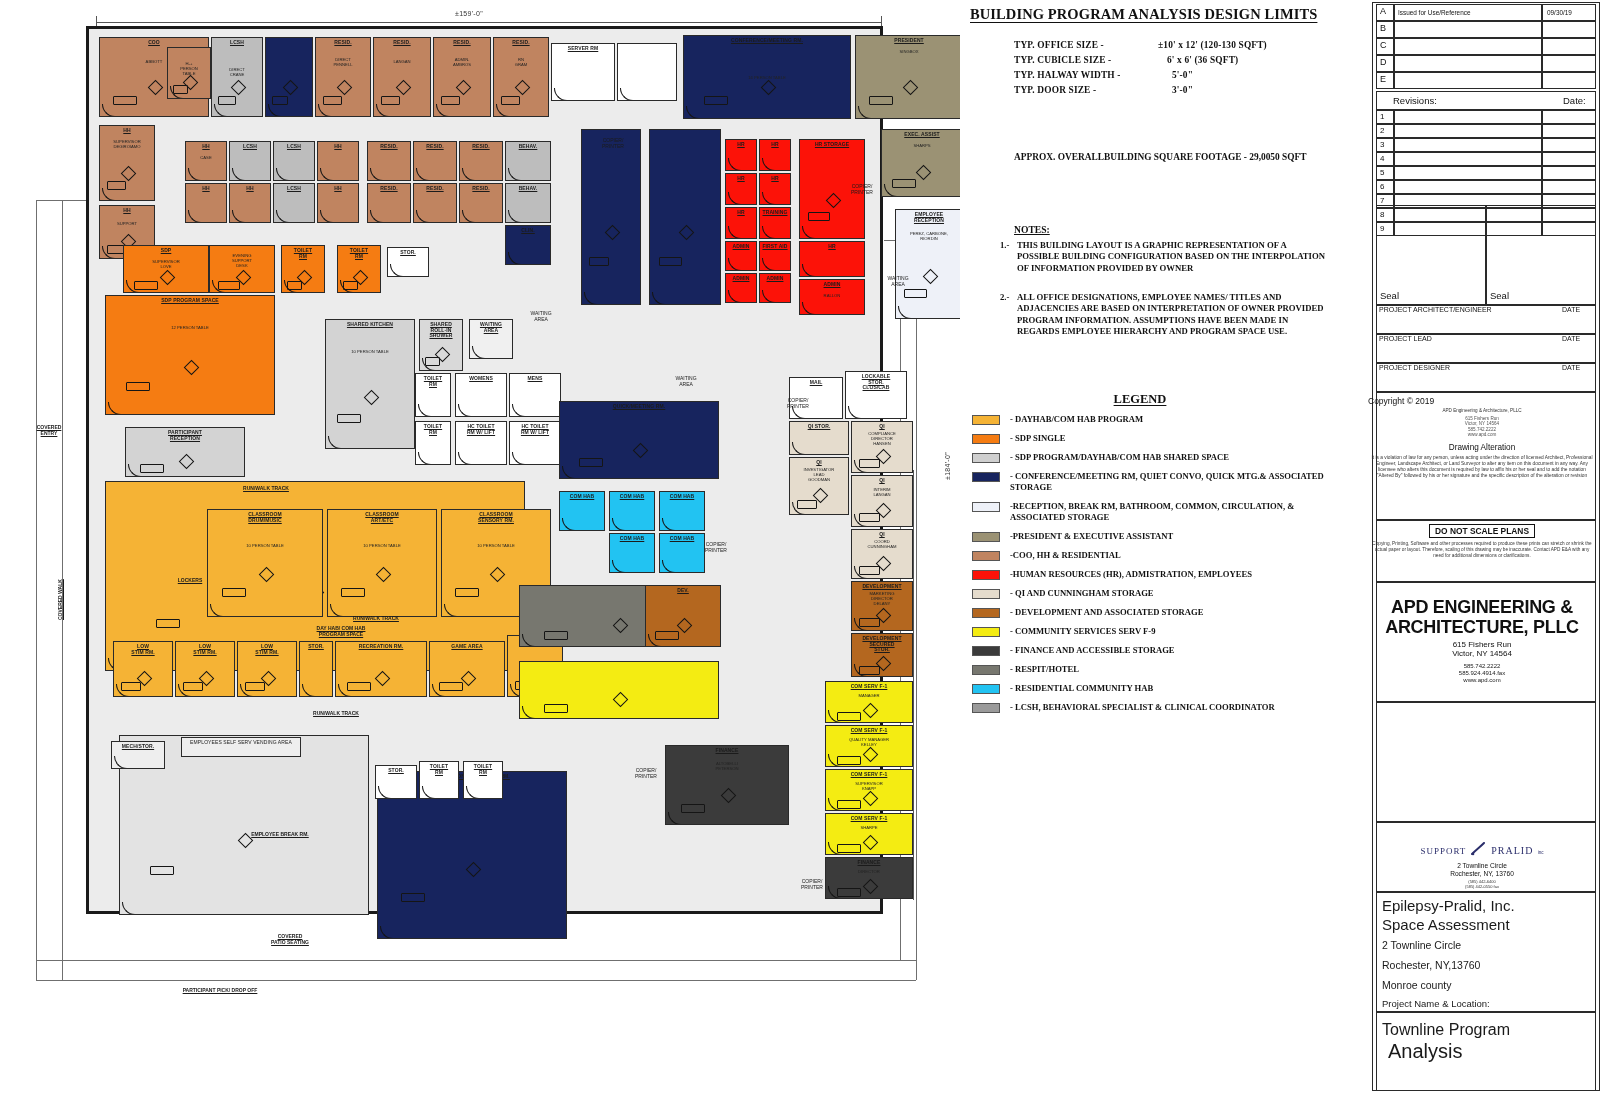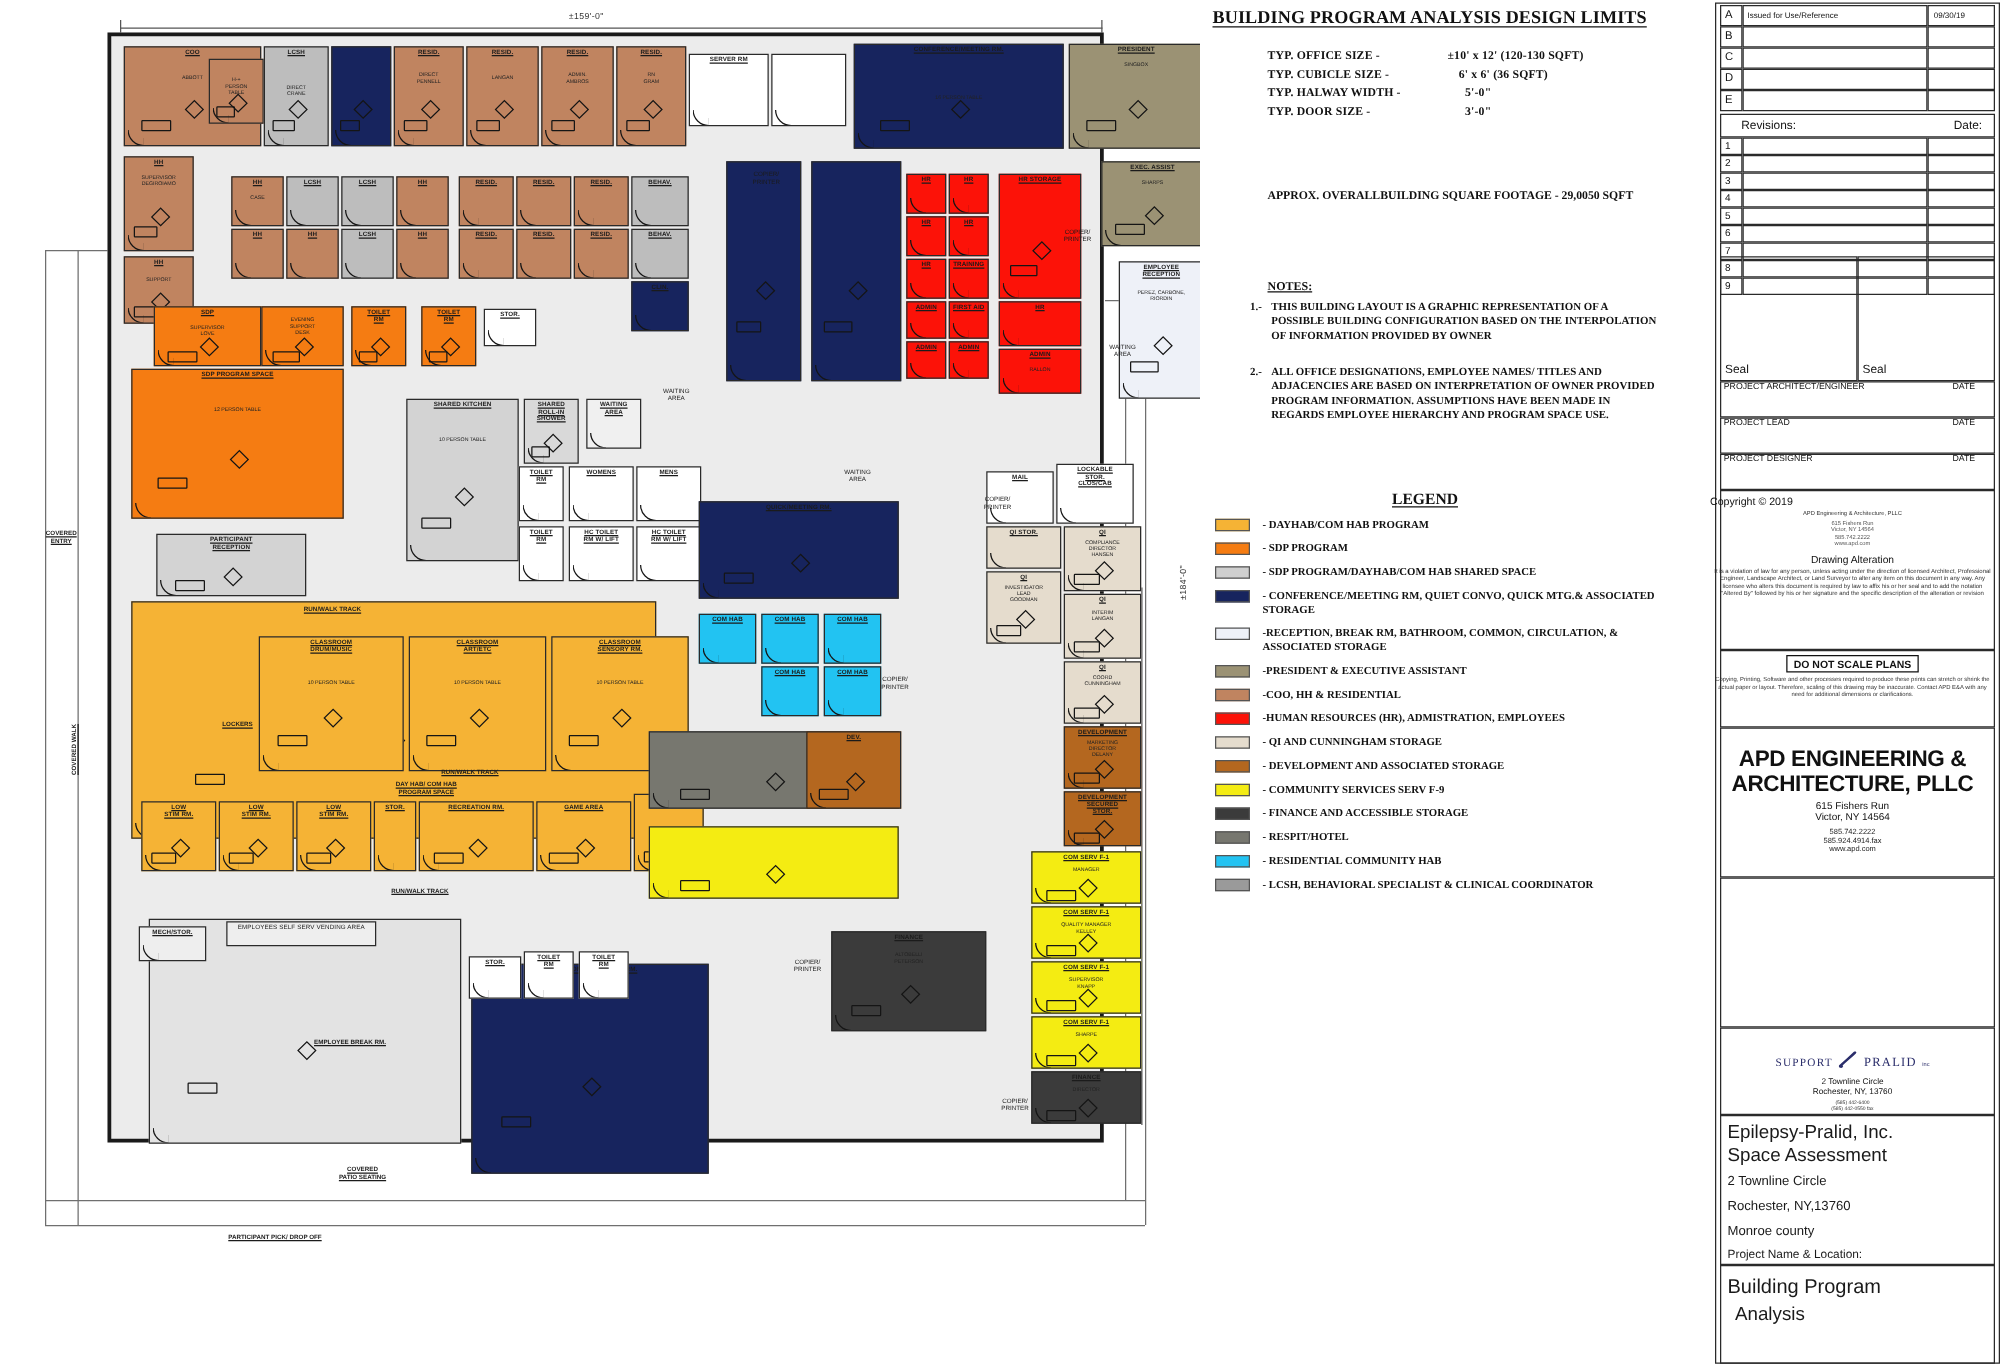--- a/index.html
+++ b/index.html
@@ -788,21 +788,21 @@
     </div>
 
     <div id="legend-title">LEGEND</div>
     <div id="legend-rows">
         <div class="lg-row" style="top: 414px;">
           <div class="lg-sw" style="background: rgb(245, 179, 53);"></div>
           <div class="lg-tx">- DAYHAB/COM HAB PROGRAM</div>
         </div>
         <div class="lg-row" style="top: 433px;">
           <div class="lg-sw" style="background: rgb(245, 124, 18);"></div>
-          <div class="lg-tx">- SDP PROGRAM</div>
+          <div class="lg-tx">- SDP SINGLE</div>
         </div>
         <div class="lg-row" style="top: 452px;">
           <div class="lg-sw" style="background: rgb(207, 207, 207);"></div>
           <div class="lg-tx">- SDP PROGRAM/DAYHAB/COM HAB SHARED SPACE</div>
         </div>
         <div class="lg-row" style="top: 471px;">
           <div class="lg-sw" style="background: rgb(23, 36, 94);"></div>
           <div class="lg-tx">- CONFERENCE/MEETING RM, QUIET CONVO, QUICK MTG.&amp; ASSOCIATED STORAGE</div>
         </div>
         <div class="lg-row" style="top: 501px;">
@@ -1012,17 +1012,17 @@
 
     <div class="tb-cell" style="left:12px;top:892px;width:220px;height:120px;"></div>
     <div class="tb-title" style="left:18px;top:896px;">Epilepsy-Pralid, Inc.</div>
     <div class="tb-title" style="left:18px;top:915px;">Space Assessment</div>
     <div class="tb-sub" style="left:18px;top:938px;">2 Townline Circle</div>
     <div class="tb-sub" style="left:18px;top:958px;">Rochester, NY,13760</div>
     <div class="tb-sub" style="left:18px;top:978px;">Monroe county</div>
     <div class="tb-sub" style="left:18px;top:996px;font-size:9.5px;">Project Name &amp; Location:</div>
 
     <div class="tb-cell" style="left:12px;top:1012px;width:220px;height:79px;"></div>
-    <div class="tb-title" style="left:18px;top:1020px;font-size:16px;">Building Program</div>
-    <div class="tb-title" style="left:24px;top:1042px;font-size:15px;text-align:center;">Analysis</div>
+    <div class="tb-title" style="left:18px;top:1020px;font-size:16px;">Townline Program</div>
+    <div class="tb-title" style="left:24px;top:1042px;font-size:20px;text-align:center;">Analysis</div>
   </div>
 
 </div>
 
 </body></html>

